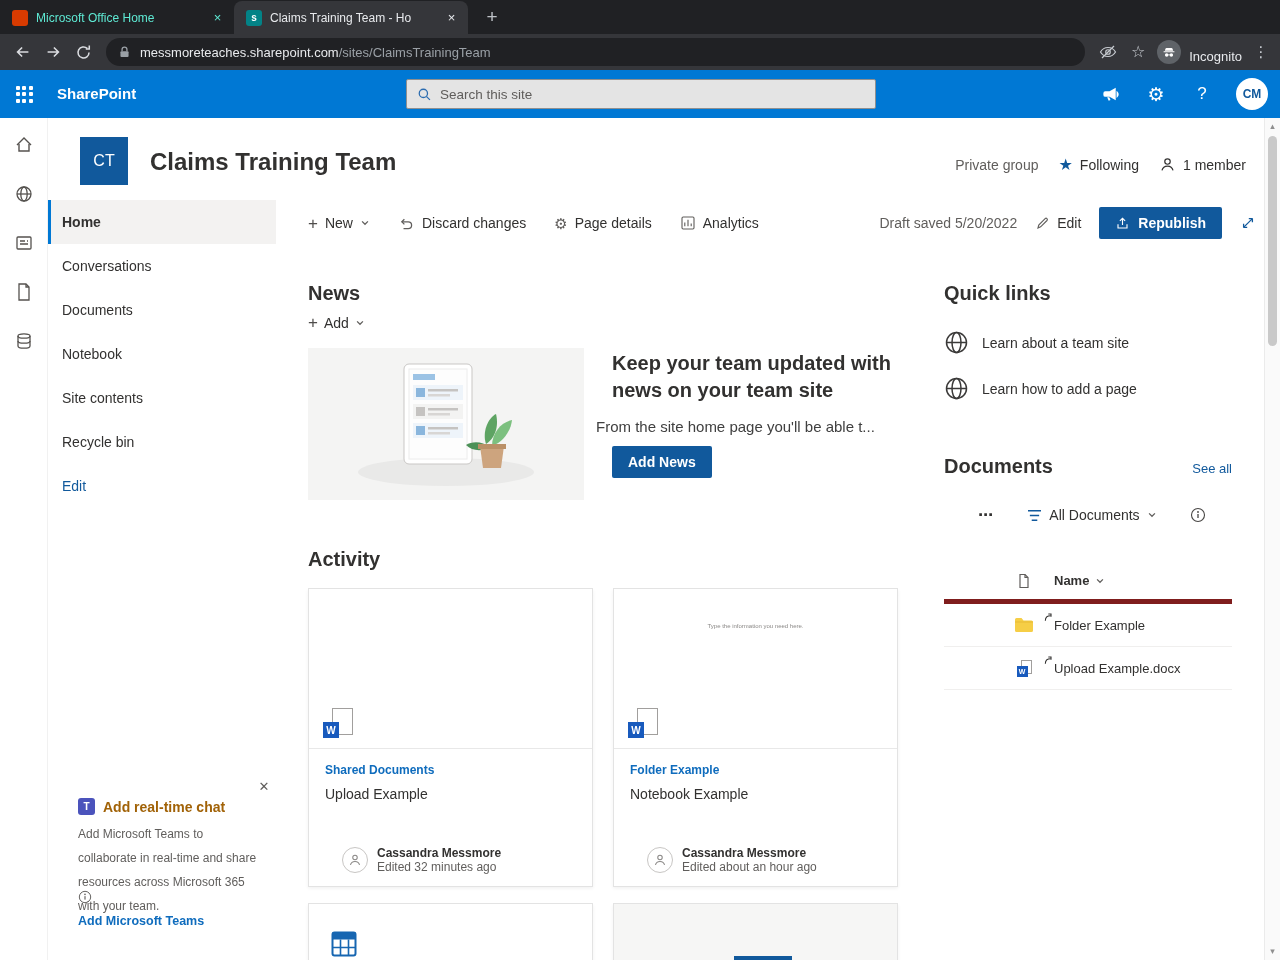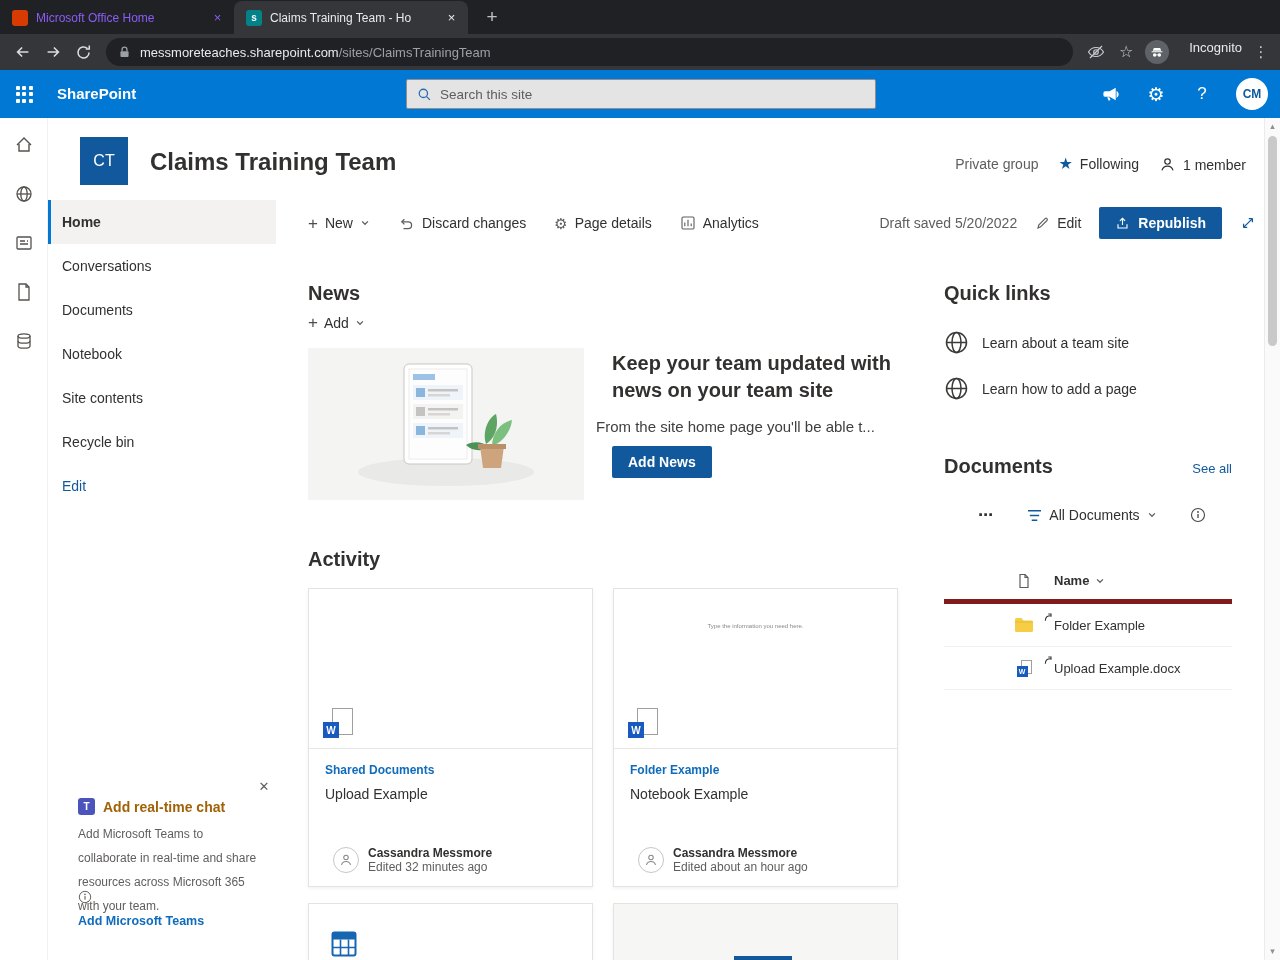--- a/index.html
+++ b/index.html
@@ -3,36 +3,36 @@
 <meta charset="utf-8">
 <style>
   *{margin:0;padding:0;box-sizing:border-box}
   html,body{width:1280px;height:960px;overflow:hidden;background:#fff;
     font-family:"Liberation Sans","DejaVu Sans",sans-serif}
   #screen{position:relative;width:1280px;height:960px;overflow:hidden;background:#fff}
   svg{display:block}
 
   
   .tabstrip{position:absolute;left:0;top:0;width:100%;height:34px;background:#202124;display:flex;align-items:flex-end}
-  .tab{height:33px;width:234px;display:flex;align-items:center;gap:8px;padding:0 8px 0 12px;font-size:12px;color:#8b5cf6;cursor:pointer}
+  .tab{height:33px;width:234px;display:flex;align-items:center;gap:8px;padding:0 8px 0 12px;font-size:12px;color:#5eead4;cursor:pointer}
   .tab.active{background:#35363a;border-radius:8px 8px 0 0;color:#e8eaed}
   .fav{width:16px;height:16px;flex:0 0 16px;border-radius:3px;display:grid;place-items:center;font-size:10px;font-weight:700;color:#fff}
   .fav.office{background:#d83b01}
   .fav.sp{background:#038387}
   .tab-title{flex:1;white-space:nowrap;overflow:hidden}
   .tab-close{width:17px;height:17px;border-radius:50%;display:grid;place-items:center;font-size:13px;cursor:pointer}
   .newtab{width:28px;height:28px;margin:0 0 3px 10px;display:grid;place-items:center;color:#bdc1c6;font-size:19px;cursor:pointer}
 
   .toolbar{position:absolute;left:0;top:34px;width:100%;height:36px;background:#35363a;display:flex;align-items:center;padding:0 8px}
   .tb-btn{width:30px;height:30px;display:grid;place-items:center;cursor:pointer}
   .omnibox{flex:1;height:28px;margin:0 8px;background:#202124;border-radius:14px;display:flex;align-items:center;gap:9px;padding:0 12px;cursor:text}
   .url{font-size:13px;color:#e8eaed;white-space:nowrap;overflow:hidden}
   .url .path{color:#9aa0a6}
   .star-glyph{color:#c7cbd0;font-size:16px;line-height:1}
-  .incog{display:flex;align-items:flex-start;gap:20px;margin:0 8px 0 4px}
+  .incog{display:flex;align-items:flex-end;gap:8px;margin:0 8px 0 4px}
   .incog-circle{width:24px;height:24px;border-radius:50%;background:#5f6368;display:grid;place-items:center}
   .incog-label{font-size:13px;color:#e8eaed}
   .kebab{color:#c7cbd0;font-size:15px;width:22px;text-align:center;cursor:pointer}
 
   
   .suitebar{position:absolute;left:0;top:70px;width:100%;height:48px;background:#0078d4;color:#fff}
   .waffle{position:absolute;left:0;top:0;width:48px;height:48px;display:grid;place-items:center;cursor:pointer}
   .wgrid{display:grid;grid-template-columns:repeat(3,4px);gap:2.5px}
   .wgrid i{width:4px;height:4px;background:#fff;border-radius:1px}
   .brand{position:absolute;left:57px;top:15px;font-size:15px;font-weight:700}
@@ -46,21 +46,21 @@
   .avatar{width:32px;height:32px;border-radius:50%;background:#fff;color:#11599c;font-size:12px;font-weight:700;display:grid;place-items:center;cursor:pointer}
 
   
   .leftrail{position:absolute;left:0;top:118px;width:48px;bottom:0;background:#fff;border-right:1px solid #f1f1f1;display:flex;flex-direction:column;align-items:center;padding-top:16px;gap:27px}
   .rail-ic{width:22px;height:22px;display:grid;place-items:center;color:#55524f;cursor:pointer}
 
   
   .siteheader{position:absolute;left:48px;top:118px;right:16px;height:82px;background:#fff}
   .sitelogo{position:absolute;left:32px;top:19px;width:48px;height:48px;background:#11599c;color:#fff;font-size:16px;display:grid;place-items:center;cursor:pointer}
   .sitetitle{position:absolute;left:102px;top:30px;font-size:24px;font-weight:700;color:#323130}
-  .sitemeta{position:absolute;right:18px;top:38px;display:flex;align-items:flex-start;gap:20px;font-size:14px;color:#323130}
+  .sitemeta{position:absolute;right:18px;top:38px;display:flex;align-items:center;gap:20px;font-size:14px;color:#323130}
   .privacy{color:#605e5c}
   .meta-group{display:flex;align-items:center;gap:7px;cursor:pointer}
   .star-follow{color:#11599c;font-size:16px;line-height:1}
 
   
   .sidebar{position:absolute;left:48px;top:200px;width:228px;bottom:0;background:#fff}
   .nav-item{position:relative;height:44px;display:flex;align-items:center;padding-left:14px;font-size:14px;color:#323130;cursor:pointer}
   .nav-item.active{background:#f3f2f1;font-weight:700}
   .nav-item.active::before{content:"";position:absolute;left:0;top:0;bottom:0;width:3px;background:#0078d4}
   .nav-item.link{color:#11599c}
@@ -100,21 +100,21 @@
   .card.c3{left:32px;top:703px}
   .card.c4{left:337px;top:703px}
   .preview{position:relative;height:160px;border-bottom:1px solid #e8e8e8;background:#fff}
   .preview.gray{background:#f6f6f5;border-bottom:0}
   .ptext{position:absolute;top:34px;left:0;width:100%;text-align:center;font-size:6px;color:#8a8886}
   .word-file{position:absolute;left:14px;bottom:8px;width:30px;height:32px}
   .word-file .page{position:absolute;right:0;top:0;width:21px;height:27px;background:#fff;border:1px solid #a19f9d}
   .word-file .wsq{position:absolute;left:0;bottom:2px;width:16px;height:16px;background:#185abd;color:#fff;font-size:10px;font-weight:700;display:grid;place-items:center}
   .card-loc{margin:14px 16px 0;font-size:12px;font-weight:700;color:#0f6cbd;cursor:pointer}
   .card-title{margin:9px 16px 0;font-size:14px;color:#323130}
-  .card-foot{position:absolute;left:24px;bottom:12px;display:flex;align-items:center;gap:9px}
+  .card-foot{position:absolute;left:33px;bottom:12px;display:flex;align-items:center;gap:9px}
   .avatar-sm{width:26px;height:26px;border-radius:50%;border:1px solid #c8c6c4;display:grid;place-items:center;background:#fff}
   .foot-name{font-size:12px;font-weight:700;color:#323130}
   .foot-edit{font-size:12px;color:#605e5c}
   .grid-ic{position:absolute;left:22px;top:27px}
   .mini-bar{position:absolute;left:120px;top:52px;width:58px;height:6px;background:#11599c}
 
   
   #ql-title{left:668px;top:82px}
   .ql-item{position:absolute;left:668px;display:flex;align-items:center;gap:13px;font-size:14px;color:#323130;cursor:pointer}
   .ql-item.q1{top:130px}.ql-item.q2{top:176px}

